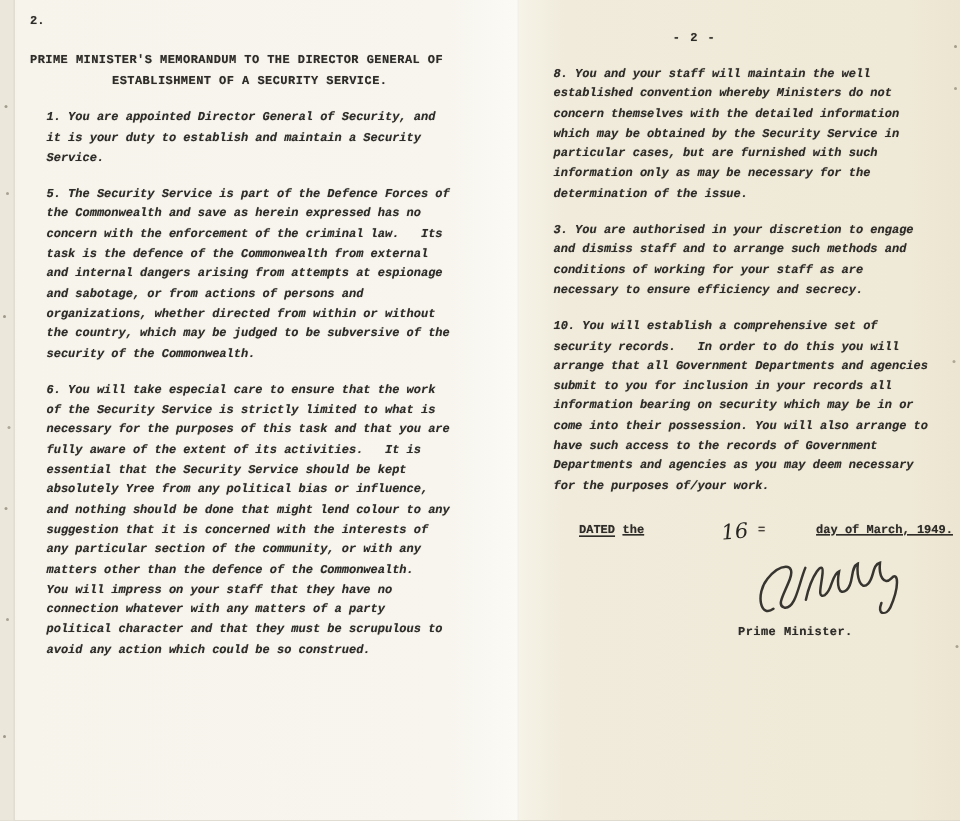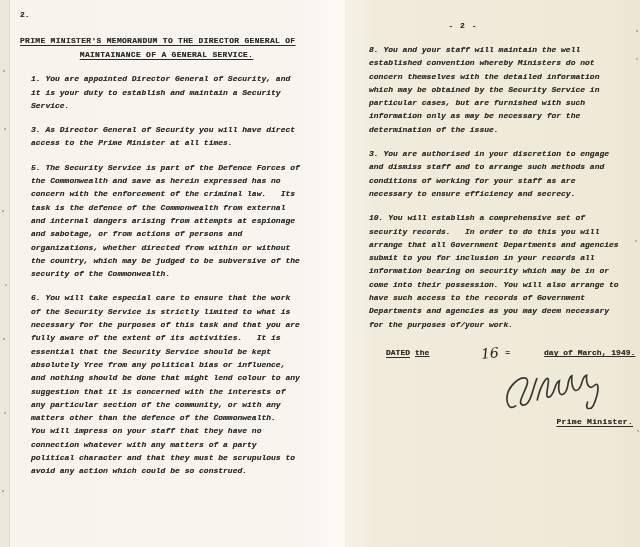--- a/index.html
+++ b/index.html
@@ -26,59 +26,58 @@
   .speck.s1{left:3px;top:70px;box-shadow:1px 58px 0 #8d8676,-1px 140px 0 #7d7666,2px 214px 0 #938c7c,0 268px 0 #857e6e,1px 342px 0 #8d8676,-1px 420px 0 #7d7666,2px 488px 0 #938c7c;}
   .speck.s2{left:636px;top:30px;box-shadow:0 28px 0 #8d8676,-1px 210px 0 #958e7e,1px 400px 0 #8d8676;}
 
   
   .col{position:absolute;font-size:8px;line-height:13.3px;font-weight:700;
        text-shadow:0 0 .5px rgba(45,42,36,.55);}
   .col-left{left:20px;top:8px;width:293px;}
   .col-right{left:358px;top:20px;width:275px;}
   .para{white-space:pre-wrap;margin:11px;font-style:italic;}
   .pagenum{margin-bottom:13px;}
-  .title-line{text-decoration:underline;text-underline-offset:2px;letter-spacing:.3px;line-height:13.5px;white-space:pre-wrap;}
+  .title-line{text-underline-offset:2px;letter-spacing:.3px;line-height:13.5px;white-space:pre-wrap;}
   .title-line.centered{text-align:center;}
   .page-header{width:210px;text-align:center;line-height:12px;margin-bottom:5px;letter-spacing:1px;}
 
   
-  .dated-line{display:flex;align-items:center;margin-top:15px;height:14px;}
+  .dated-line{display:flex;align-items:flex-end;margin-top:15px;height:14px;}
   .dated-label{margin-left:28px;text-decoration:underline;text-underline-offset:2px;}
   .dated-the{margin-left:5px;text-decoration:underline;}
   .hw-day{
     margin-left:52px;font-family:"DejaVu Serif",serif;font-style:italic;font-weight:400;
     font-size:14px;transform:rotate(-5deg);color:#262420;text-shadow:none;line-height:10px;
   }
   .hw-mark{margin-left:6px;font-size:8px;color:#4a463e;}
   .dated-rest{margin-left:34px;white-space:pre;text-decoration:underline;}
 
   
   .signature{display:block;margin:4px 0 0 138px;transform:rotate(-6deg);}
-  .pm-label{margin:3px 0 0 134px;text-decoration:underline;text-underline-offset:2px;letter-spacing:.3px;text-align:right;}
+  .pm-label{margin:3px 0 0 134px;text-underline-offset:2px;letter-spacing:.3px;}
 </style>
 </head>
 <body>
 
 <div id="scan">
 
   <div class="page-left"></div>
   <div class="page-right"></div>
   <div class="seam"></div>
   <div class="edge-strip"></div>
   <div class="speck s1"></div>
   <div class="speck s2"></div>
 
   <div class="col col-left">
     <div class="pagenum">2.</div>
 
     <div class="title-line">PRIME MINISTER'S MEMORANDUM TO THE DIRECTOR GENERAL OF</div>
-    <div class="title-line centered">MAINTAINANCE OF A GENERAL SERVICE.</div>
+    <div class="title-line centered">ESTABLISHMENT OF A SECURITY SERVICE.</div>
 
     <p class="para">1. You are appointed Director General of Security, and it is your duty to establish and maintain a Security Service.</p>
-    <p class="para">3. As Director General of Security you will have direct access to the Prime Minister at all times.</p>
     <p class="para">5. The Security Service is part of the Defence Forces of the Commonwealth and save as herein expressed has no concern with the enforcement of the criminal law.   Its task is the defence of the Commonwealth from external and internal dangers arising from attempts at espionage and sabotage, or from actions of persons and organizations, whether directed from within or without the country, which may be judged to be subversive of the security of the Commonwealth.</p>
     <p class="para">6. You will take especial care to ensure that the work of the Security Service is strictly limited to what is necessary for the purposes of this task and that you are fully aware of the extent of its activities.   It is essential that the Security Service should be kept absolutely Yree from any political bias or influence, and nothing should be done that might lend colour to any suggestion that it is concerned with the interests of any particular section of the community, or with any matters other than the defence of the Commonwealth.   You will impress on your staff that they have no connection whatever with any matters of a party political character and that they must be scrupulous to avoid any action which could be so construed.</p>
   </div>
 
   <div class="col col-right">
     <div class="page-header">- 2 -</div>
 
     <p class="para">8. You and your staff will maintain the well established convention whereby Ministers do not concern themselves with the detailed information which may be obtained by the Security Service in particular cases, but are furnished with such information only as may be necessary for the determination of the issue.</p>
     <p class="para">3. You are authorised in your discretion to engage and dismiss staff and to arrange such methods and conditions of working for your staff as are necessary to ensure efficiency and secrecy.</p>
     <p class="para">10. You will establish a comprehensive set of security records.   In order to do this you will arrange that all Government Departments and agencies submit to you for inclusion in your records all information bearing on security which may be in or come into their possession. You will also arrange to have such access to the records of Government Departments and agencies as you may deem necessary for the purposes of/your work.</p>

